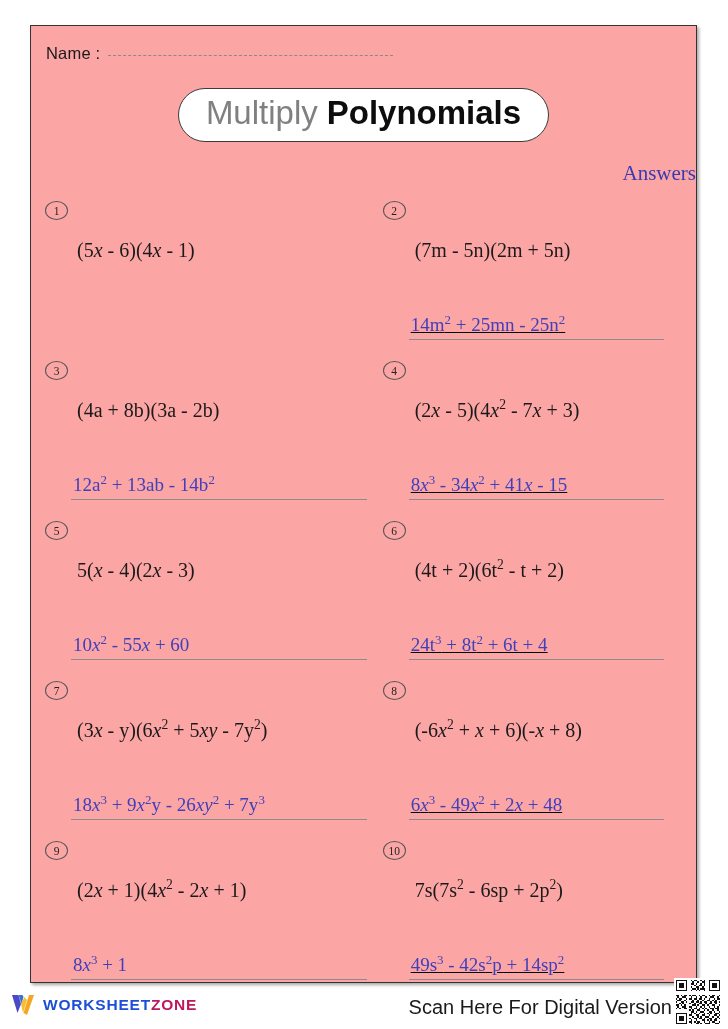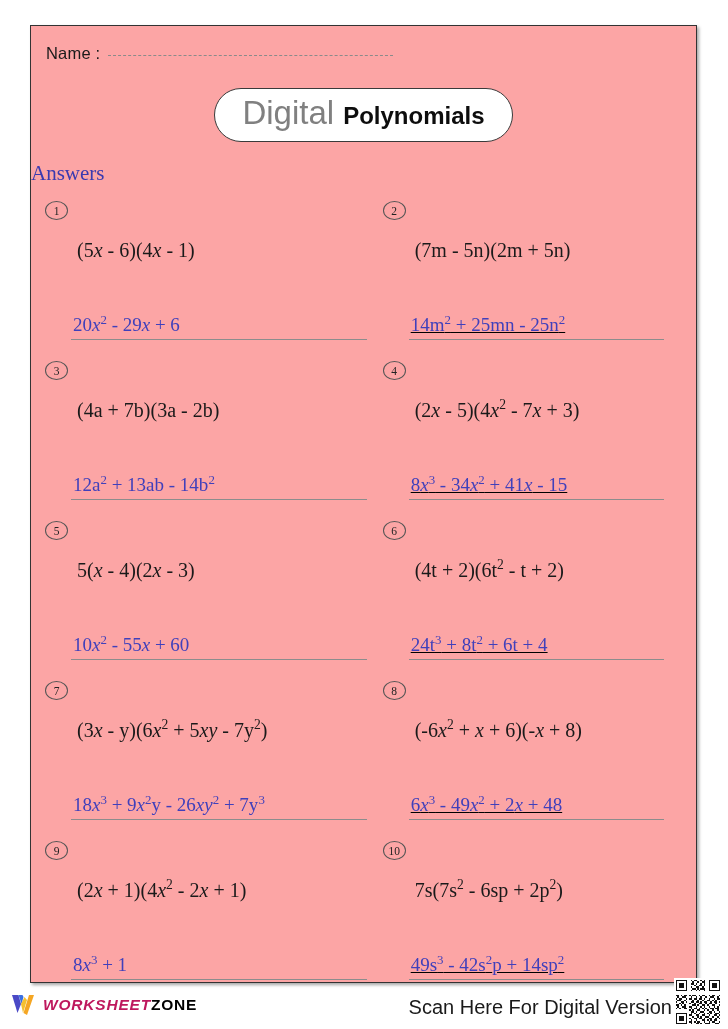--- a/index.html
+++ b/index.html
@@ -72,32 +72,32 @@
     background: #fff;
   }
   .title-light {
     font-family: "Liberation Sans", sans-serif;
     font-size: 33px;
     color: #808080;
     font-weight: 400;
   }
   .title-bold {
     font-family: "Liberation Sans", sans-serif;
-    font-size: 24px;
+    font-size: 33px;
     color: #0d0d0d;
     font-weight: 700;
   }
 
   
   .answers-caption {
     position: absolute;
     top: 135px;
     left: 0;
     right: 0;
-    text-align: left;
+    text-align: right;
     font-family: "Liberation Serif", serif;
     font-size: 21px;
     color: #3a3ab0;
   }
 
   
   .grid {
     position: absolute;
     top: 170px;
     left: 14px;
@@ -190,22 +190,22 @@
     height: 24px;
     position: relative;
     flex: 0 0 auto;
   }
   .brand-text {
     font-family: "Liberation Sans", sans-serif;
     font-size: 15.5px;
     font-weight: 700;
     letter-spacing: .8px;
   }
-  .bt-blue { color: #be185d; font-style: italic; }
-  .bt-orange { color: #000000; }
+  .bt-blue { color: #1d4ed8; }
+  .bt-orange { color: #be185d; }
 
   .scan {
     position: absolute;
     right: 56px;
     top: 6px;
     font-family: "Liberation Sans", sans-serif;
     font-size: 20px;
     color: #1a1a1a;
     white-space: nowrap;
   }
@@ -223,57 +223,53 @@
 
 <div class="page">
 
   <div class="name-row">
     <span class="name-label">Name :</span>
     <span class="name-line"></span>
   </div>
 
   <div class="title-wrap">
     <div class="title-pill">
-      <span class="title-light">Digital</span>
+      <span class="title-light">Multiply</span>
       <span class="title-bold">Polynomials</span>
     </div>
   </div>
 
   <div class="answers-caption">Answers</div>
 
   <div class="grid">
 
     <div class="row">
       <div class="cell left">
         <div class="q-line">
           <span class="num">1</span>
           <span class="q-text">(5<i class="v">x</i> - 6)(4<i class="v">x</i> - 1)</span>
         </div>
-        <div class="answer-block">
-          <div class="answer-text">20<i class="v">x</i><sup>2</sup> - 29<i class="v">x</i> + 6</div>
-          <div class="answer-rule"></div>
-        </div>
       </div>
       <div class="cell right">
         <div class="q-line">
           <span class="num">2</span>
           <span class="q-text">(7m - 5n)(2m + 5n)</span>
         </div>
         <div class="answer-block">
           <div class="answer-text">14m<sup>2</sup> + 25mn - 25n<sup>2</sup></div>
           <div class="answer-rule"></div>
         </div>
       </div>
     </div>
 
     <div class="row">
       <div class="cell left">
         <div class="q-line">
           <span class="num">3</span>
-          <span class="q-text">(4a + 7b)(3a - 2b)</span>
+          <span class="q-text">(4a + 8b)(3a - 2b)</span>
         </div>
         <div class="answer-block">
           <div class="answer-text">12a<sup>2</sup> + 13ab - 14b<sup>2</sup></div>
           <div class="answer-rule"></div>
         </div>
       </div>
       <div class="cell right">
         <div class="q-line">
           <span class="num">4</span>
           <span class="q-text">(2<i class="v">x</i> - 5)(4<i class="v">x</i><sup>2</sup> - 7<i class="v">x</i> + 3)</span>

